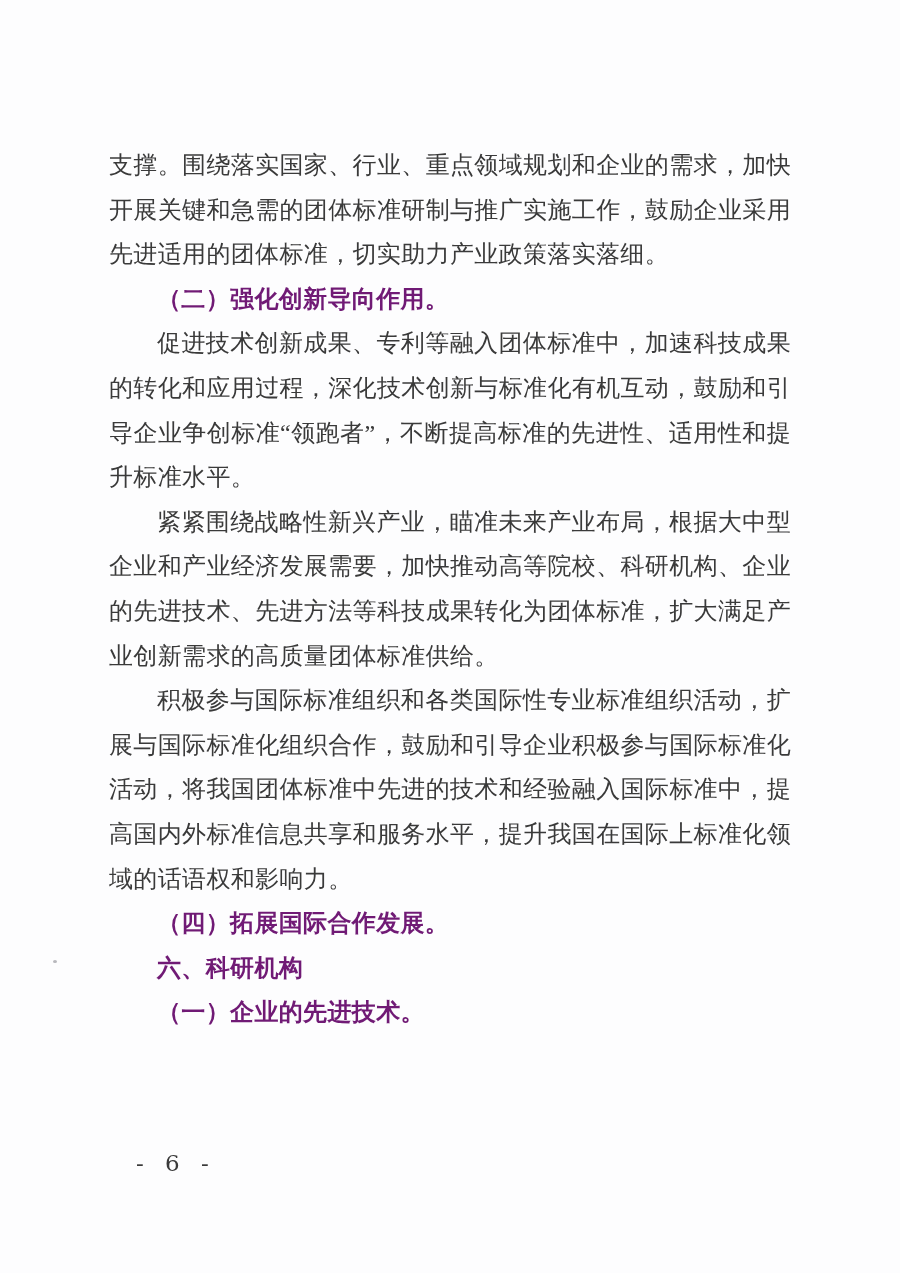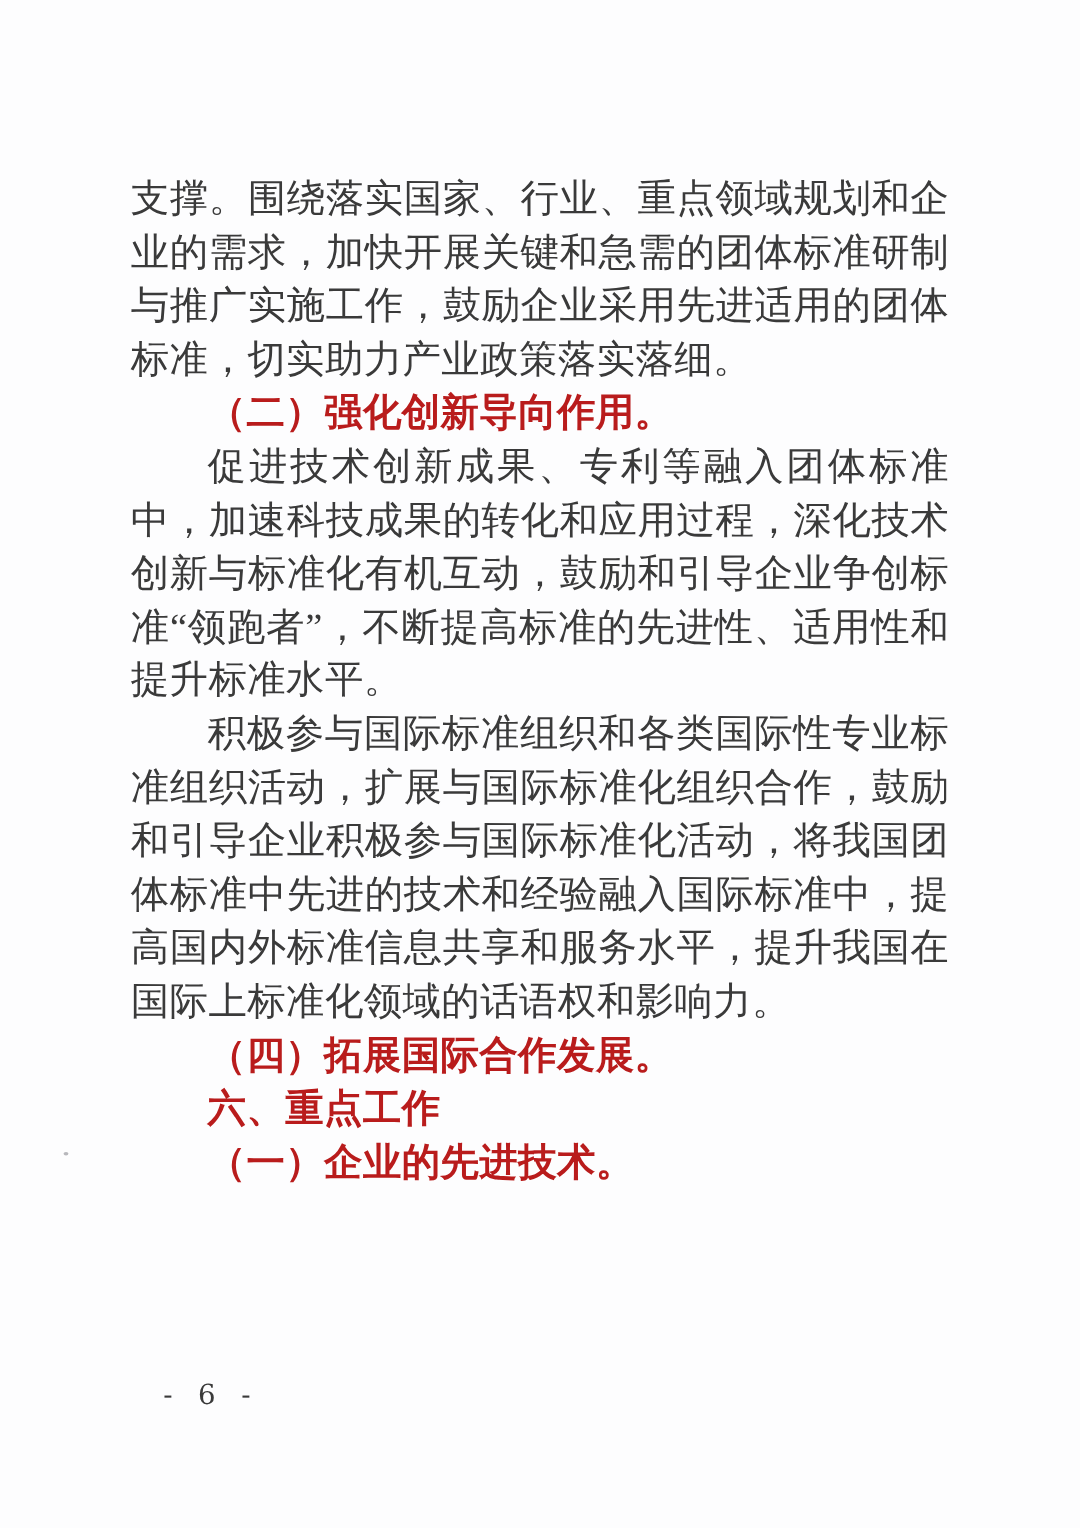--- a/index.html
+++ b/index.html
@@ -17,34 +17,34 @@
     font-family: "Liberation Serif", "DejaVu Serif", serif;
   }
   .content {
     position: absolute;
     left: 109px;
     top: 143px;
     width: 682px;
   }
   p.para {
     margin: 0;
-    font-size: 32px;
+    font-size: 24px;
     line-height: 44.6px;
     letter-spacing: 0.35px;
     color: #3a3a3a;
     text-align: justify;
     text-justify: inter-character;
   }
   p.indent {
     text-indent: 2em;
   }
   p.heading {
     font-weight: bold;
     text-indent: 2em;
-    color: #b91c1c;
+    color: #701a75;
     text-align: left;
   }
   .page-number {
     position: absolute;
     left: 136px;
     top: 1150px;
     font-size: 23px;
     letter-spacing: 7px;
     color: #3a3a3a;
     font-family: "DejaVu Serif", "Liberation Serif", serif;
@@ -66,26 +66,27 @@
 <div class="page">
 
   <div class="content">
     <p class="para">支撑。围绕落实国家、行业、重点领域规划和企业的需求，加快开展关键和急需的团体标准研制与推广实施工作，鼓励企业采用先进适用的团体标准，切实助力产业政策落实落细。</p>
 
     <p class="para heading">（二）强化创新导向作用。</p>
 
     <p class="para indent">促进技术创新成果、专利等融入团体标准中，加速科技成果的转化和应用过程，深化技术创新与标准化有机互动，鼓励和引导企业争创标准“领跑者”，不断提高标准的先进性、适用性和提升标准水平。</p>
 
 
+    <p class="para indent">紧紧围绕战略性新兴产业，瞄准未来产业布局，根据大中型企业和产业经济发展需要，加快推动高等院校、科研机构、企业的先进技术、先进方法等科技成果转化为团体标准，扩大满足产业创新需求的高质量团体标准供给。</p>
 
     <p class="para indent">积极参与国际标准组织和各类国际性专业标准组织活动，扩展与国际标准化组织合作，鼓励和引导企业积极参与国际标准化活动，将我国团体标准中先进的技术和经验融入国际标准中，提高国内外标准信息共享和服务水平，提升我国在国际上标准化领域的话语权和影响力。</p>
 
     <p class="para heading">（四）拓展国际合作发展。</p>
 
-    <p class="para heading">六、重点工作</p>
+    <p class="para heading">六、科研机构</p>
 
     <p class="para heading">（一）企业的先进技术。</p>
   </div>
 
   <div class="speck"></div>
 
   <div class="page-number">- 6 -</div>
 
 </div>
 

